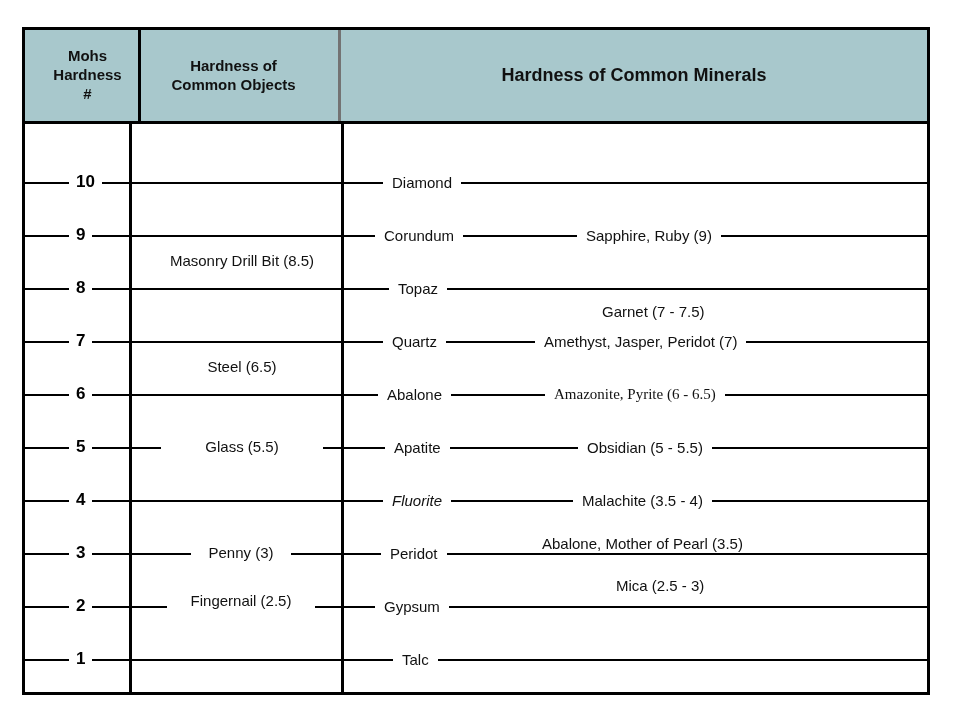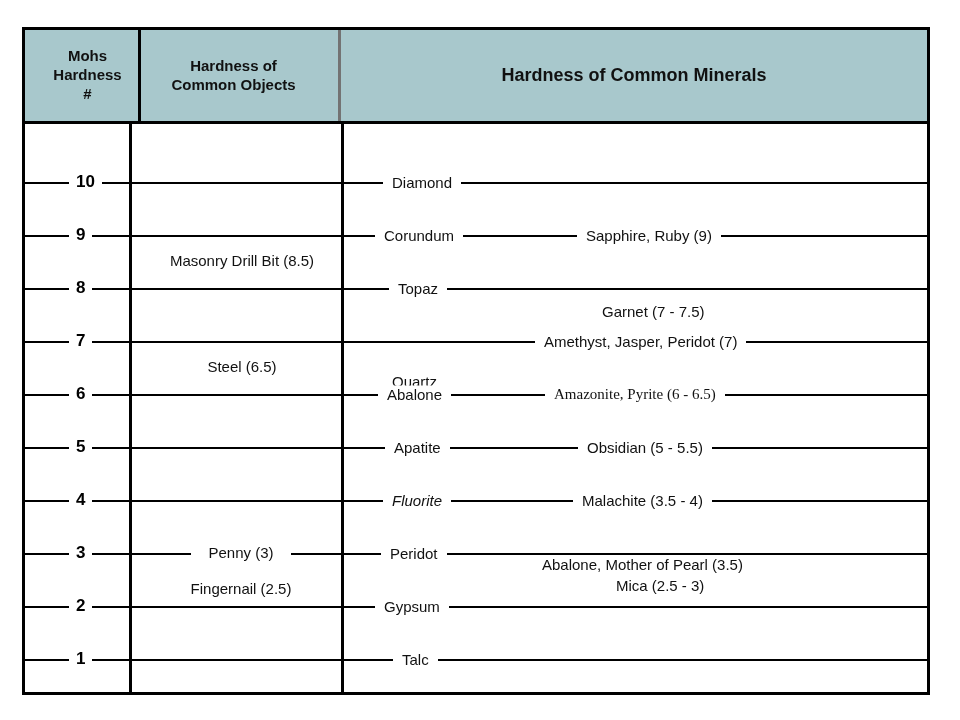--- a/index.html
+++ b/index.html
@@ -188,21 +188,21 @@
 
     <div class="row" style="top:164px;">
       <div class="rule"></div>
       <div class="num">8</div>
       <div class="mineral" style="left:364px;">Topaz</div>
     </div>
 
     <div class="row" style="top:217px;">
       <div class="rule"></div>
       <div class="num">7</div>
-      <div class="mineral" style="left:358px;margin-top:40px;">Quartz</div>
+      <div class="mineral" style="left:358px;">Quartz</div>
       <div class="gem" style="left:510px;">Amethyst, Jasper, Peridot (7)</div>
     </div>
 
     <div class="row" style="top:270px;">
       <div class="rule"></div>
       <div class="num">6</div>
       <div class="mineral" style="left:353px;">Abalone</div>
       <div class="gem" style="left:520px;font-family:Liberation Serif, serif;">Amazonite, Pyrite (6 - 6.5)</div>
     </div>
 
@@ -234,22 +234,23 @@
 
     <div class="row" style="top:535px;">
       <div class="rule"></div>
       <div class="num">1</div>
       <div class="mineral" style="left:368px;">Talc</div>
     </div>
 
     <div class="object" style="left:126px; width:170px; top:137px;">Masonry Drill Bit (8.5)</div>
     <div class="object" style="left:152px; width:118px; top:243px;">Steel (6.5)</div>
     <div class="object two-line" style="left:136px; top:323px;">
+      <div>Glass (5.5)</div>
     </div>
     <div class="object" style="left:166px; width:88px; top:429px;">Penny (3)</div>
-    <div class="object" style="left:142px; width:136px; top:465px;">Fingernail (2.5)</div>
+    <div class="object" style="left:142px; width:136px; top:477px;">Fingernail (2.5)</div>
 
     <div class="floating" style="left:568px; top:187px;">Garnet (7 - 7.5)</div>
-    <div class="floating" style="left:508px; top:440px;">Abalone, Mother of Pearl (3.5)</div>
+    <div class="floating" style="left:508px; top:419px;">Abalone, Mother of Pearl (3.5)</div>
     <div class="floating" style="left:582px; top:461px;">Mica (2.5 - 3)</div>
 
   </div>
 </div>
 
 </body></html>

